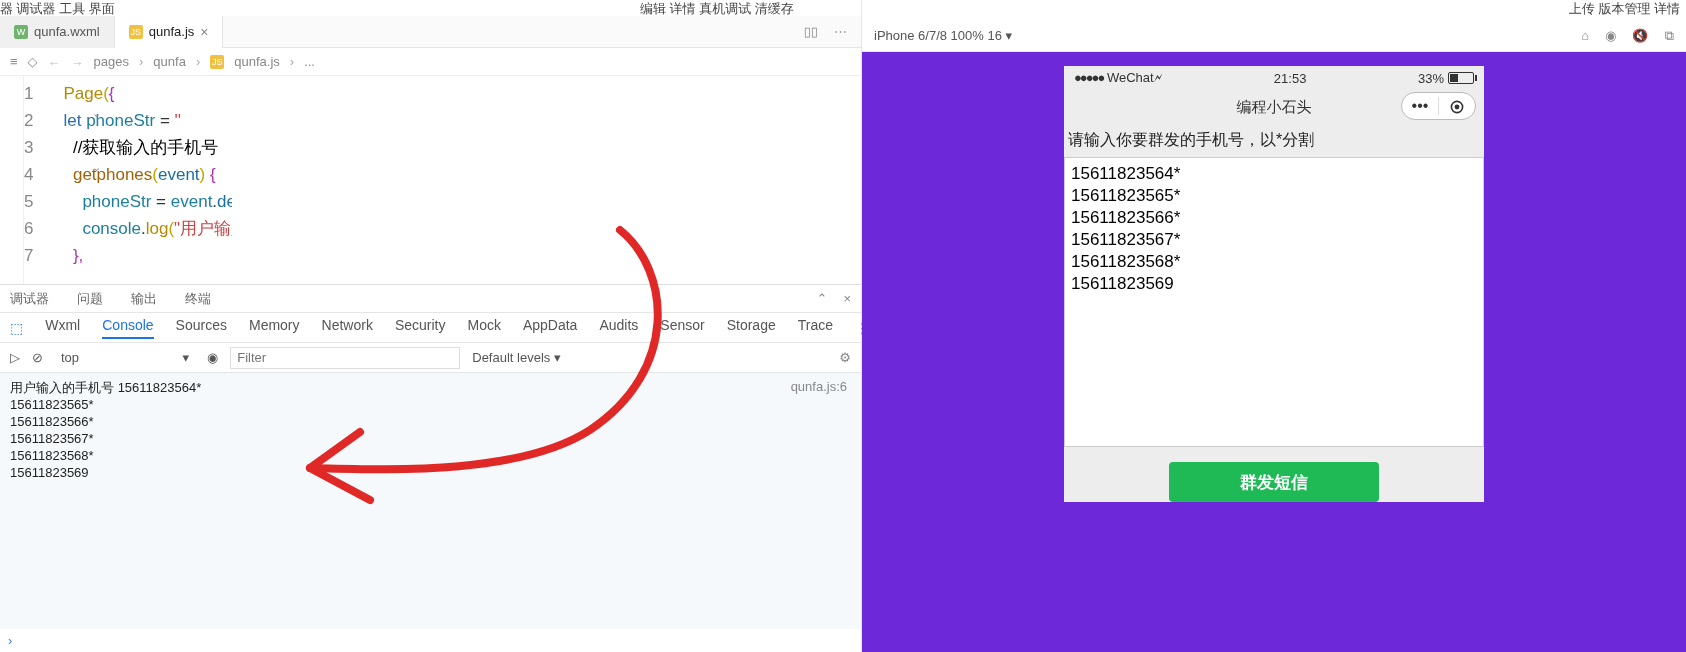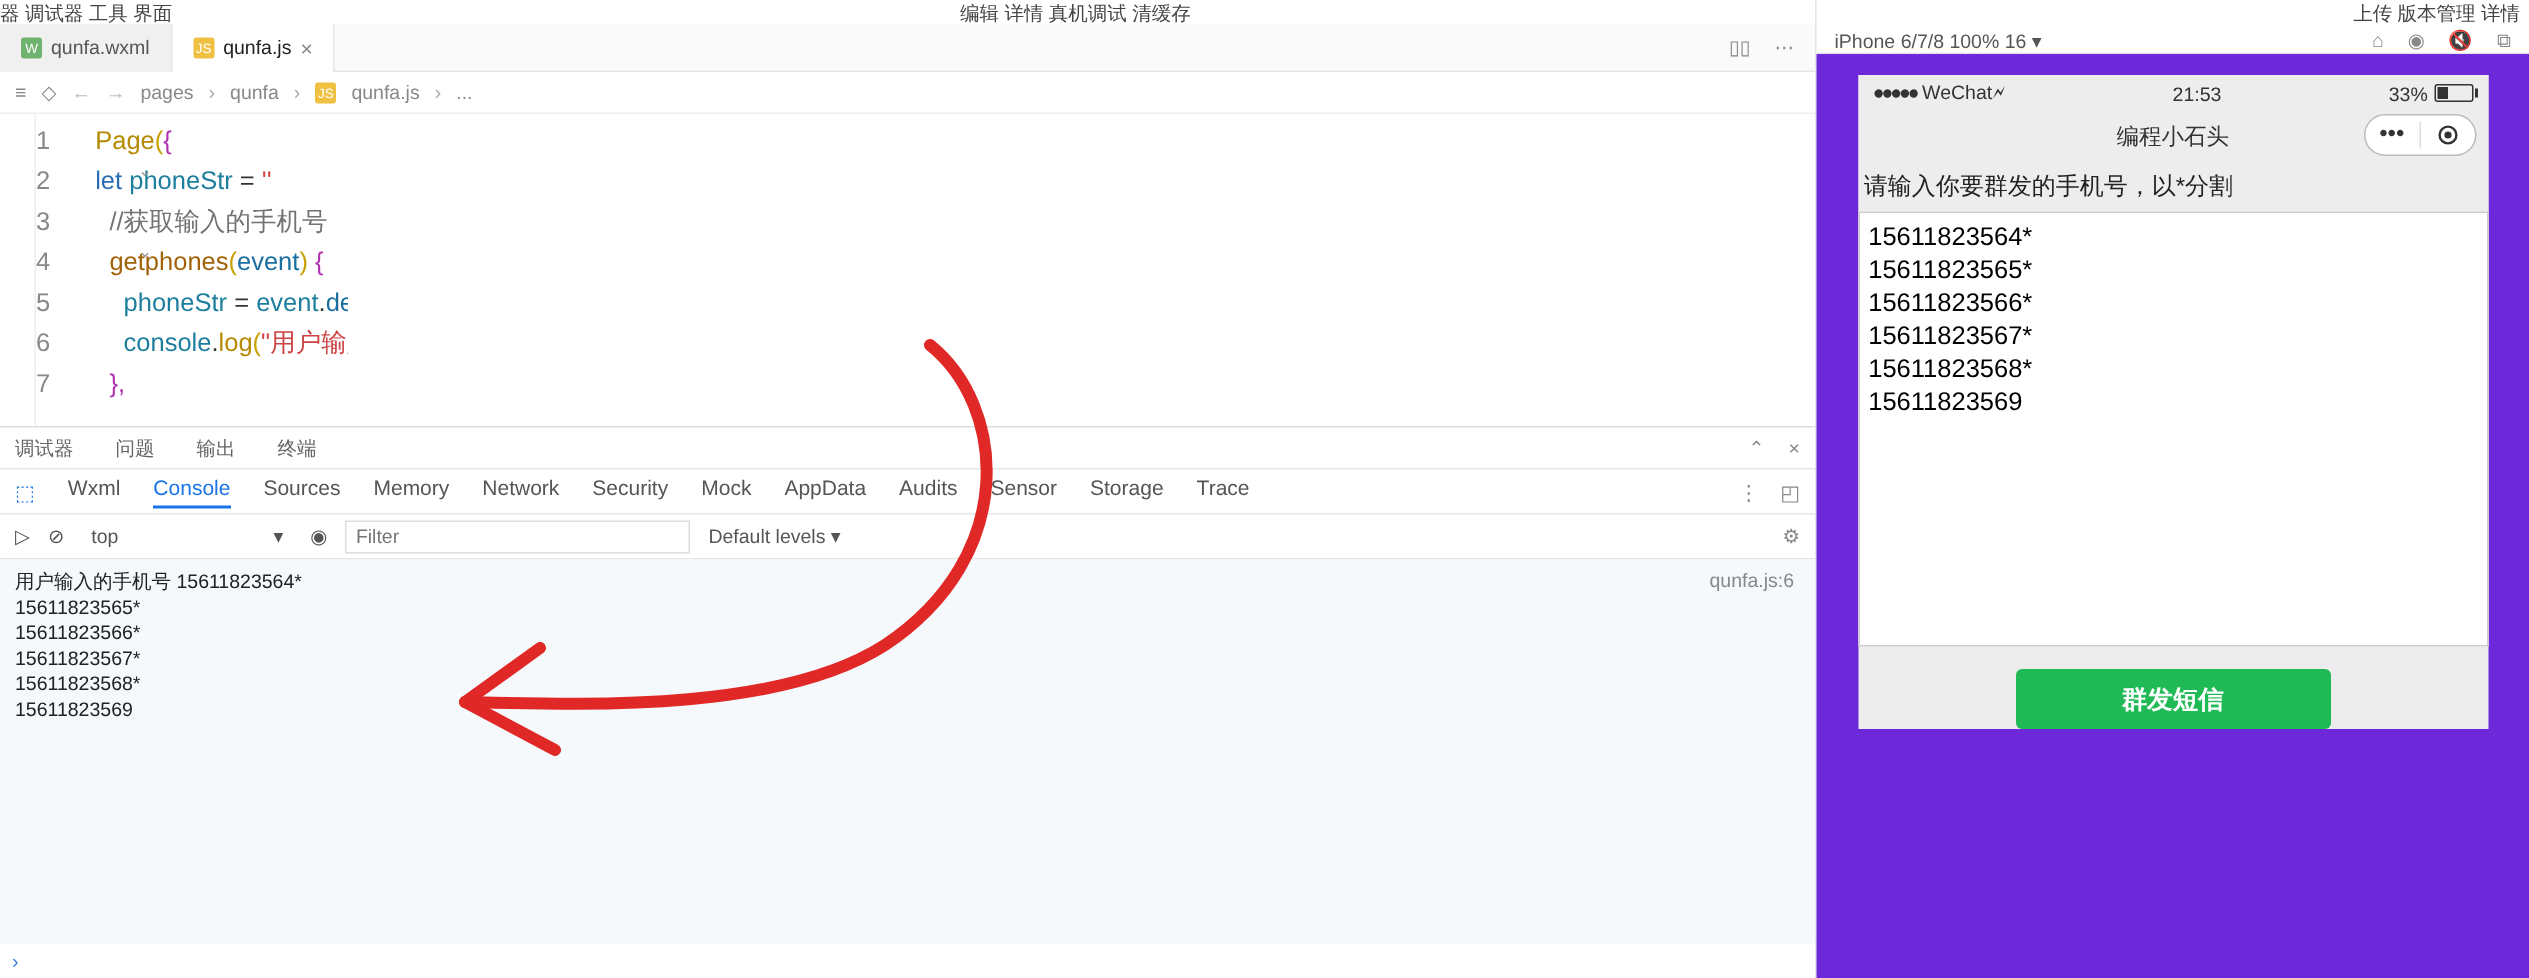--- a/index.html
+++ b/index.html
@@ -1,18 +1,18 @@
 <!DOCTYPE html>
 <html><head>
 <meta charset="utf-8">
 <style>
 *{box-sizing:border-box;margin:0;padding:0;font-family:"Microsoft YaHei",Arial,sans-serif}
 body{background:#fff;font-size:13px;color:#333;width:1686px;height:652px;overflow:hidden;position:relative}
 .wrap{display:flex;height:652px}
-.left-col{width:1211px;border-right:1px solid #e5e5e5;display:flex;flex-direction:column}
+.left-col{width:862px;border-right:1px solid #e5e5e5;display:flex;flex-direction:column}
 .right-col{flex:1;display:flex;flex-direction:column}
 
 
 .topfrag{position:absolute;top:0;font-size:13px;color:#444}
 .topfrag.l{left:0}
 .topfrag.c{left:640px}
 .topfrag.r{right:6px}
 
 
 .tabs{display:flex;align-items:center;height:32px;border-bottom:1px solid #e5e5e5;background:#fafafa;margin-top:16px}
@@ -34,21 +34,21 @@
 .gutter{width:88px;text-align:right;padding:4px 30px 4px 0;color:#888;position:relative}
 .gutter .ln{height:27px;line-height:27px}
 .fold{position:absolute;left:68px;color:#999;font-size:11px}
 .code{flex:1;padding:4px 0}
 .codeln{height:27px;line-height:27px;white-space:pre}
 .c-kw{color:#2a6db5}
 .c-var{color:#1d7e9e}
 .c-str{color:#c44}
 .c-fun{color:#a16207}
 .c-call{color:#b58900}
-.c-comment{color:#737373}
+.c-comment{color:#000000}
 .c-punc{color:#333}
 .c-prop{color:#1b6fa0}
 .c-brace1{color:#c8a000}
 .c-brace2{color:#b030b0}
 
 
 .devtools{flex:1;display:flex;flex-direction:column;border-top:1px solid #ddd}
 .dt-tabs1{display:flex;align-items:center;height:28px;border-bottom:1px solid #e5e5e5;padding:0 10px;gap:28px;color:#666;font-size:13px}
 .dt-tabs1 .t{cursor:pointer}
 .dt-tabs1 .right{margin-left:auto;display:flex;gap:16px;color:#888}
@@ -62,21 +62,21 @@
 .dt-filter input.filter{flex:0 0 230px}
 .dt-filter .levels{color:#555}
 .dt-filter .gear{margin-left:auto;color:#888}
 .console-out{flex:1;padding:6px 10px;font-size:13px;position:relative;background:#f5f9fc}
 .console-out .row{display:flex;gap:6px}
 .console-out .msg{white-space:pre-line;line-height:17px;color:#222}
 .console-out .src{position:absolute;right:14px;top:6px;color:#888;}
 .console-prompt{padding:4px 8px;color:#3d7ed8}
 
 
-.sim-top{display:flex;align-items:flex-end;height:32px;border-bottom:1px solid #e5e5e5;padding:0 12px;margin-top:4px;color:#555;gap:6px}
+.sim-top{display:flex;align-items:center;height:32px;border-bottom:1px solid #e5e5e5;padding:0 12px;margin-top:20px;color:#555;gap:6px}
 .sim-top .right{margin-left:auto;display:flex;gap:16px;color:#888}
 .sim-body{flex:1;background:#6d28d9;padding:14px}
 .phone{width:420px;margin:0 auto;background:#ededed}
 .p-status{display:flex;align-items:center;justify-content:space-between;padding:4px 10px;font-size:13px;background:#ededed}
 .p-status .signal{letter-spacing:-2px}
 .p-status .batt{display:flex;align-items:center;gap:4px}
 .batt-icon{display:inline-block;width:26px;height:12px;border:1.5px solid #333;border-radius:2px;position:relative}
 .batt-icon::after{content:"";position:absolute;right:-4px;top:2px;width:2px;height:6px;background:#333}
 .batt-icon .fill{position:absolute;left:1px;top:1px;bottom:1px;width:33%;background:#333}
 .p-title{display:flex;align-items:center;justify-content:center;position:relative;height:34px;font-size:15px;background:#ededed}

